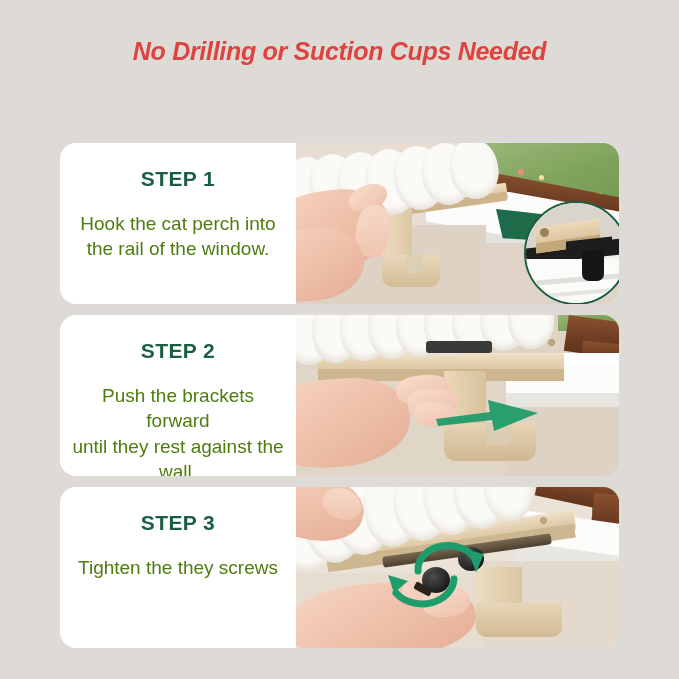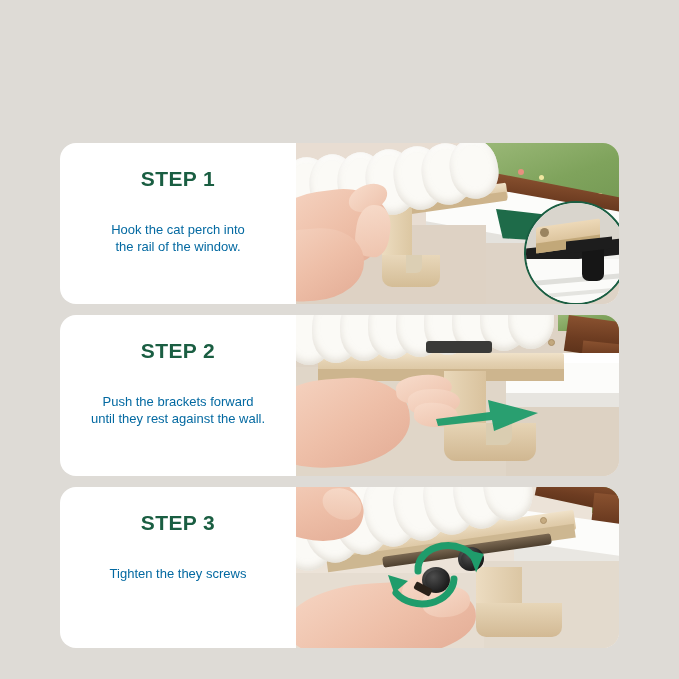--- a/index.html
+++ b/index.html
@@ -72,23 +72,23 @@
 
   .step-title {
     font-size: 21px;
     font-weight: bold;
     color: #1a5e42;
     letter-spacing: 0.4px;
     line-height: 1.1;
   }
 
   .step-desc {
-    margin-top: 31px;
-    font-size: 13px;
-    color: #0369a1;
+    margin-top: 21px;
+    font-size: 19px;
+    color: #4d7c0f;
     line-height: 1.33;
   }
 
   .card-photo {
     flex: 1;
     position: relative;
     overflow: hidden;
     background: #e8ddd2;
   }
 
@@ -159,20 +159,21 @@
   .arrow-straight { position: absolute; }
   .arrow-rot { position: absolute; }
 
   
   html, body { margin: 0; }
 </style>
 </head>
 <body style="background: rgb(222, 219, 214);">
 
 <div class="header">
+  <div class="subheadline">No Drilling or Suction Cups Needed</div>
 </div>
 
 <div class="cards">
 
   <div class="card">
     <div class="card-text">
       <div class="step-title">STEP 1</div>
       <div class="step-desc">
         <div>Hook the cat perch into</div>
         <div>the rail of the window.</div>

